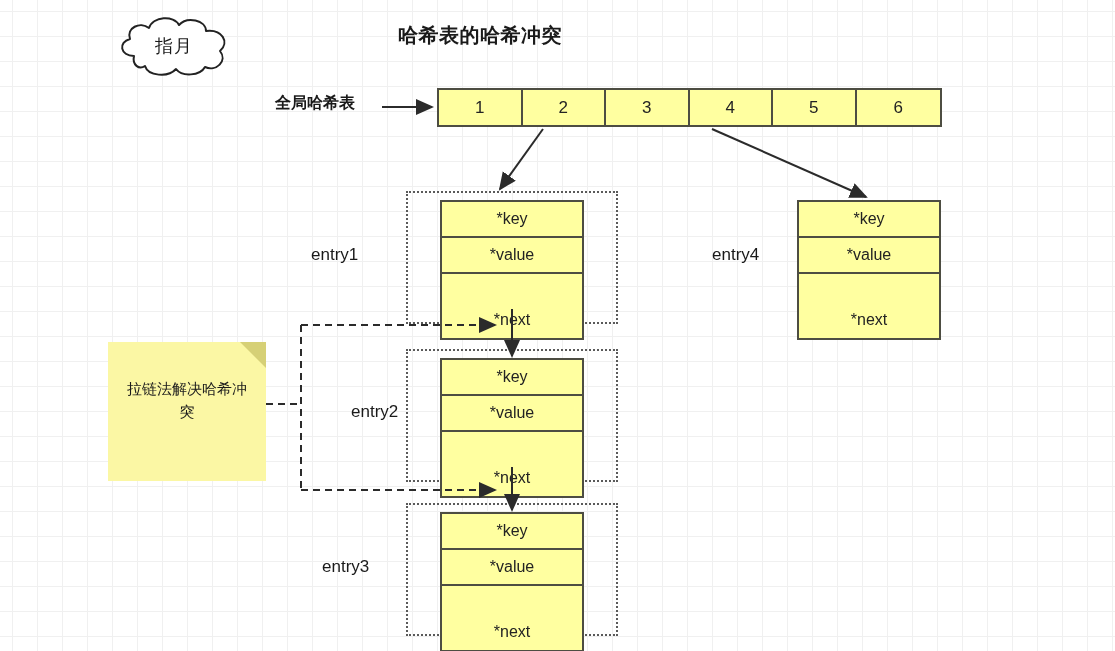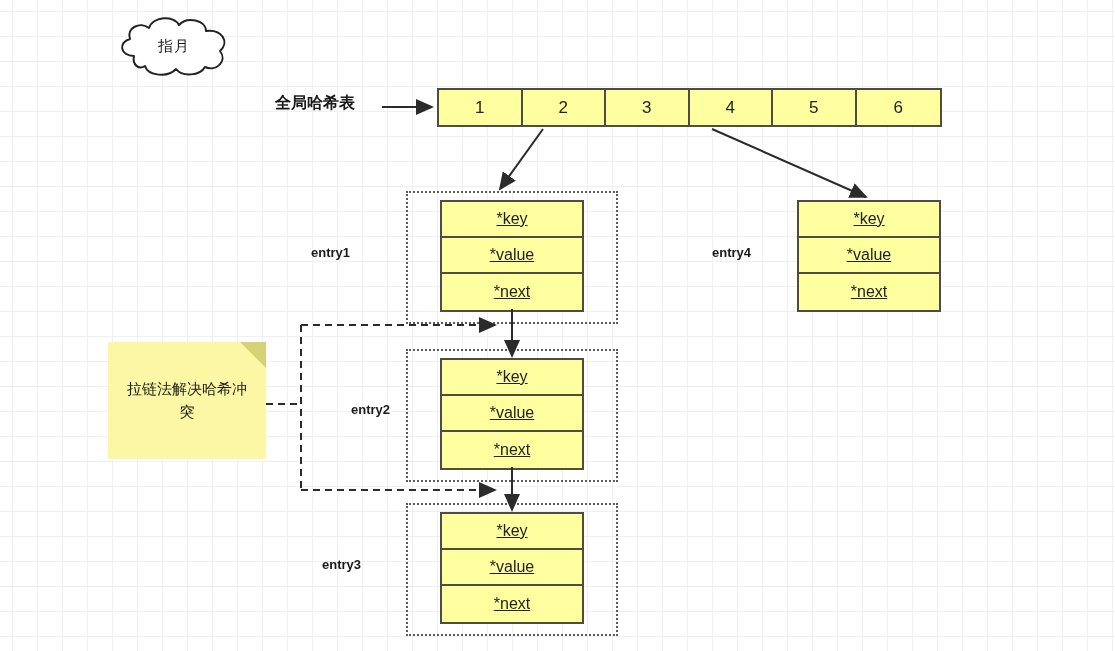--- a/index.html
+++ b/index.html
@@ -24,21 +24,21 @@
   }
   .abs { position: absolute; }
 
   
   .cloud-wrap { left: 108px; top: 12px; width: 132px; height: 68px; }
   .cloud-text {
     position: absolute;
     left: 0; top: 0; width: 132px; height: 68px;
     display: flex; align-items: center; justify-content: center;
     font-family: "Liberation Serif", serif;
-    font-size: 15px;
+    font-size: 18px;
     color: #1a1a1a;
     letter-spacing: 1px;
   }
 
   
   .title {
     left: 398px; top: 22px;
     font-size: 20px;
     font-weight: bold;
     color: #1a1a1a;
@@ -94,36 +94,35 @@
   .field {
     height: 36px;
     box-sizing: border-box;
     border-bottom: 2px solid #4d4d42;
     display: flex;
     align-items: center;
     justify-content: center;
     font-size: 16px;
     color: #232323;
     background: #ffffa0;
-    text-decoration: underline;
-  }
-  .field:last-child { border-bottom: none; }
+  }
+  .field:last-child { border-bottom: none; margin-top: 28px; }
 
   .entry-label {
-    font-size: 13px;
-    font-weight: bold;
+    font-size: 17px;
+    font-weight: normal;
     color: #1a1a1a;
     white-space: nowrap;
     text-align: center;
   }
 
   
   .sticky {
     left: 108px; top: 342px;
-    width: 158px; height: 117px;
+    width: 158px; height: 139px;
     background: #fbf7a4;
     box-sizing: border-box;
   }
   .sticky-fold {
     position: absolute;
     right: 0; top: 0;
     width: 0; height: 0;
     border-left: 26px solid transparent;
     border-top: 26px solid #d6d076;
   }
@@ -161,20 +160,21 @@
                C 79 4, 98 8, 98 19
                C 114 17, 122 30, 112 39
                C 120 49, 108 60, 97 55
                C 92 64, 74 65, 68 57
                C 60 66, 40 64, 37 54
                C 31 58, 24 53, 26 44 Z" fill="#ffffff" stroke="#222222" stroke-width="2" stroke-linejoin="round"></path>
     </svg>
     <div class="cloud-text">指月</div>
   </div>
 
+  <div class="abs title">哈希表的哈希冲突</div>
 
   <div class="abs gt-label">全局哈希表</div>
 
   <div class="abs hash-table">
     <div class="hash-cell">1</div>
     <div class="hash-cell">2</div>
     <div class="hash-cell">3</div>
     <div class="hash-cell">4</div>
     <div class="hash-cell">5</div>
     <div class="hash-cell">6</div>

